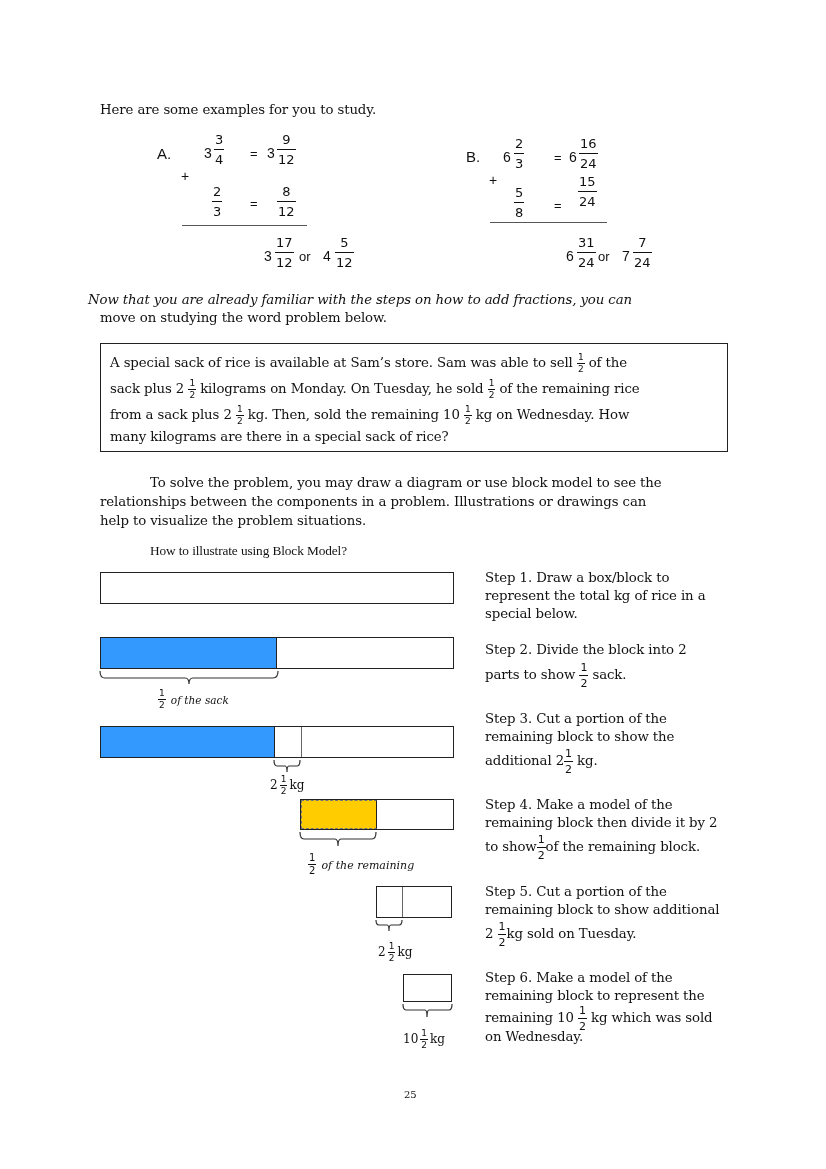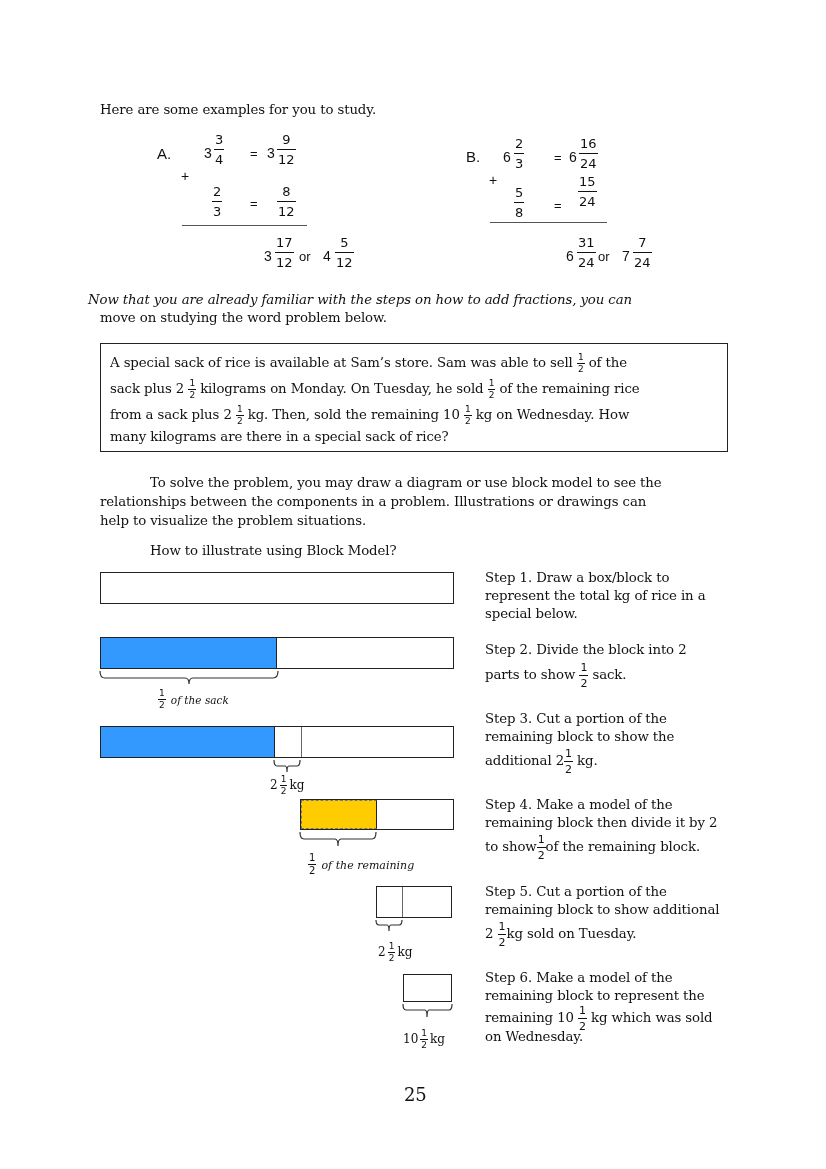--- a/index.html
+++ b/index.html
@@ -155,21 +155,21 @@
         <span class="d">2</span>
       </span>
     <span>kg on Wednesday. How</span>
   </div>
   <div class="abs serif" style="left:9px; top:84px; white-space:nowrap;">many kilograms are there in a special sack of rice?</div>
 </div>
 
 <div class="abs serif" style="left:150px; top:474px;">To solve the problem, you may draw a diagram or use block model to see the</div>
 <div class="abs serif" style="left:100px; top:493px;">relationships between the components in a problem. Illustrations or drawings can</div>
 <div class="abs serif" style="left:100px; top:512px;">help to visualize the problem situations.</div>
-<div class="abs serif" style="left:150px; top:542px;">How to illustrate using Block Model?</div>
+<div class="abs serif" style="left:150px; top:542px;font-family:Liberation Serif, serif;">How to illustrate using Block Model?</div>
 
 <div class="block" style="left:100px; top:572px; width:354px; height:32px;"></div>
 
 <div class="block" style="left:100px; top:637px; width:354px; height:32px;">
   <div class="abs blue" style="left:0; top:0; width:176px; height:100%; border-right:1.3px solid #222;"></div>
 </div>
 <svg class="brace" style="left:99px; top:670px;" width="181" height="20">
   <path d="M1 1 Q1 8 6 8 L86 8 Q90 8 90 14 Q90 8 94 8 L174 8 Q179 8 179 1" fill="none" stroke="#333" stroke-width="1.2"></path>
 </svg>
 <div class="abs" style="left:158px; top:689px; white-space:nowrap;">
@@ -302,13 +302,13 @@
     <span class="frac mathfont" style="font-size:11px;">
         <span class="n">1</span>
         <span class="bar"></span>
         <span class="d">2</span>
       </span>
     <span>kg which was sold</span>
   </div>
   <div style="margin-top:-4px;">on Wednesday.</div>
 </div>
 
-<div class="abs serif" style="left:404px; top:1086px; font-size:18px;">25</div>
+<div class="abs serif" style="left:404px; top:1086px; font-size:10px;">25</div>
 
 </body></html>

